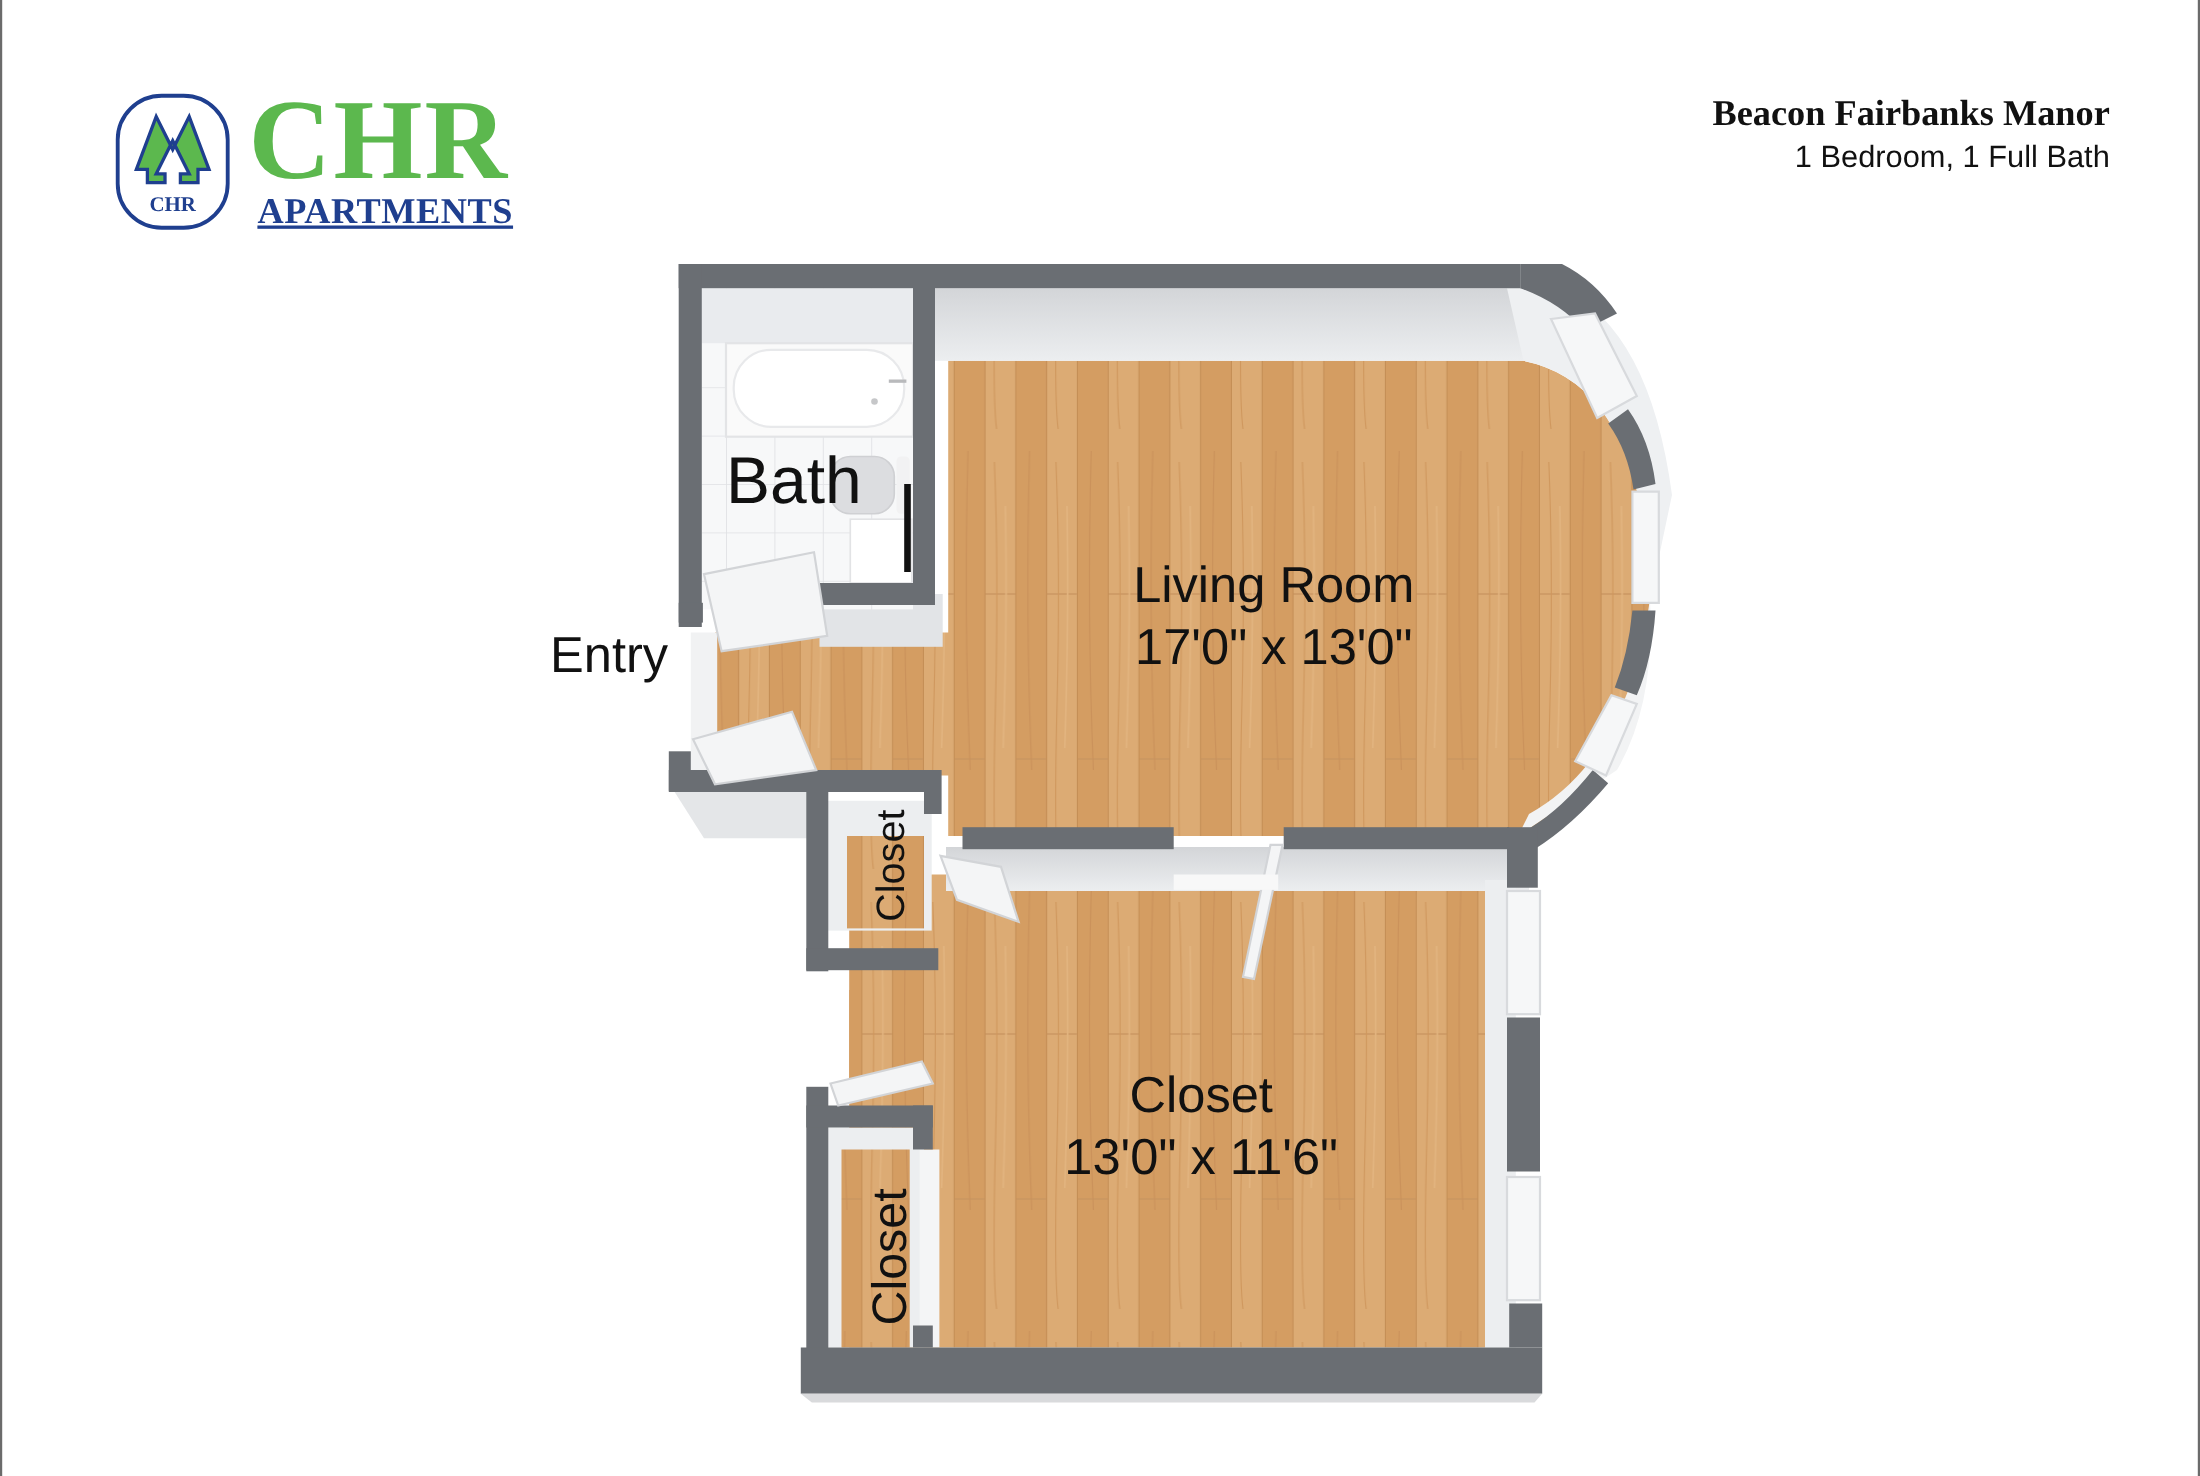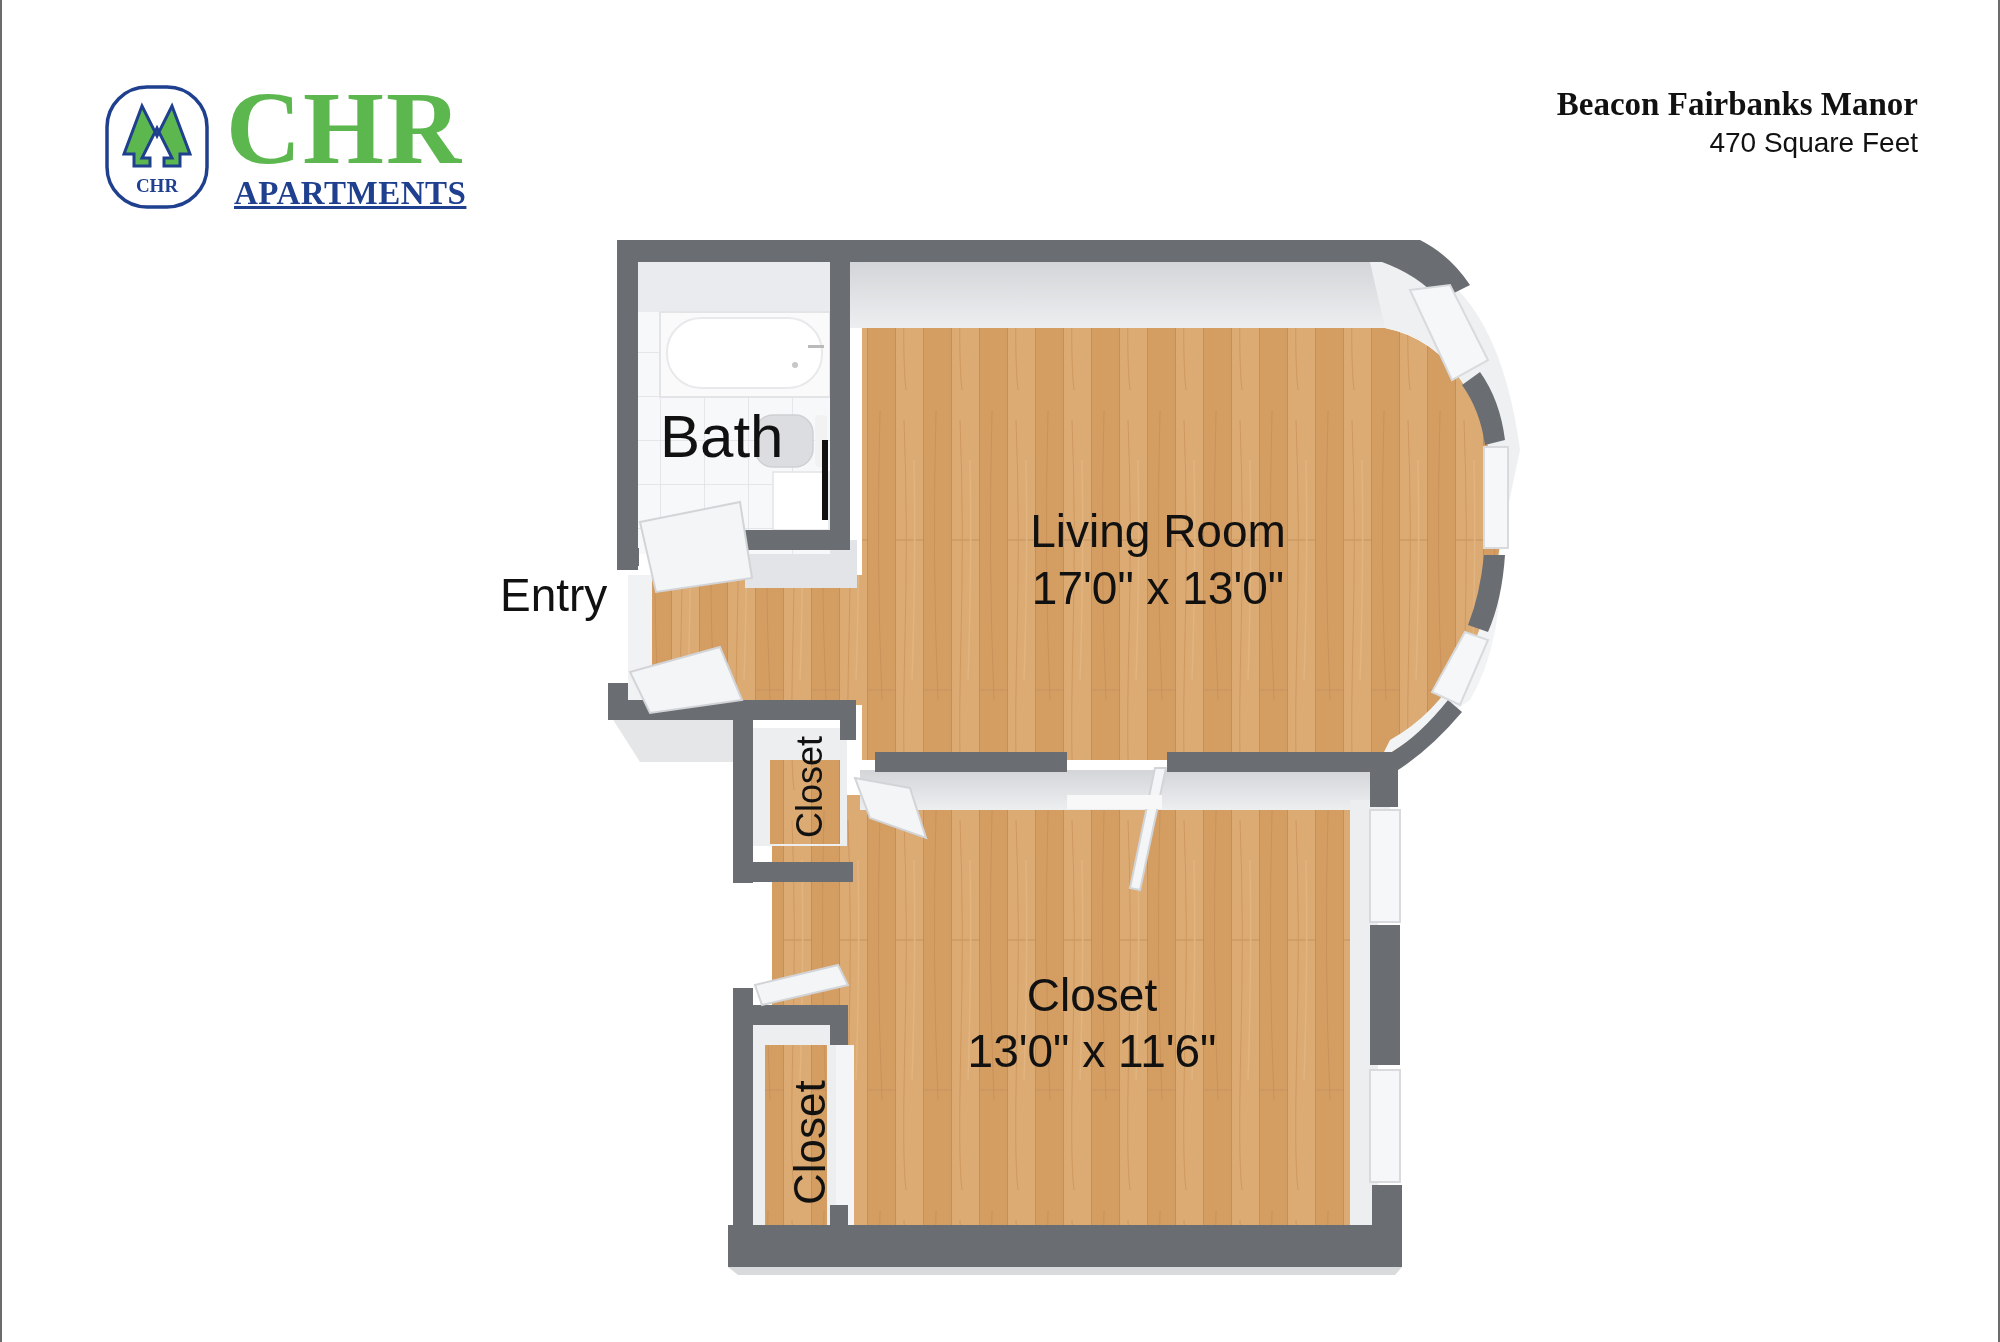--- a/index.html
+++ b/index.html
@@ -42,21 +42,21 @@
 
     <path d="M20 70 L38 22 L53 52 L68 22 L86 70 L76 70 L76 82 L60 82 L60 74 L68 74 L53 44 L38 74 L46 74 L46 82 L30 82 L30 70 Z" fill="#5cb84e" stroke="#1f3f8f" stroke-width="3" stroke-linejoin="miter"></path>
     <text x="53" y="108" text-anchor="middle" font-family="Liberation Serif, serif" font-weight="bold" font-size="19" fill="#1f3f8f">CHR</text>
   </svg>
   <div class="logo-word">CHR</div>
   <div class="logo-sub">APARTMENTS</div>
 </div>
 
 <div class="hdr">
   <div class="hdr-title">Beacon Fairbanks Manor</div>
-  <div class="hdr-line">470 Square Feet</div>
+  <div class="hdr-line">1 Bedroom, 1 Full Bath</div>
 </div>
 
 <svg class="plan" viewBox="0 0 2000 1342" width="2000" height="1342">
   <defs>
     <pattern id="wood" patternUnits="userSpaceOnUse" width="56" height="400">
       <rect width="56" height="400" fill="#d8a36a"></rect>
       <rect x="0" y="0" width="27" height="400" fill="#dcab74"></rect>
       <rect x="28" y="0" width="27" height="400" fill="#d49d62"></rect>
       <line x1="27.5" y1="0" x2="27.5" y2="400" stroke="#c58f56" stroke-width="1"></line>
       <line x1="55.5" y1="0" x2="55.5" y2="400" stroke="#c58f56" stroke-width="1"></line>

